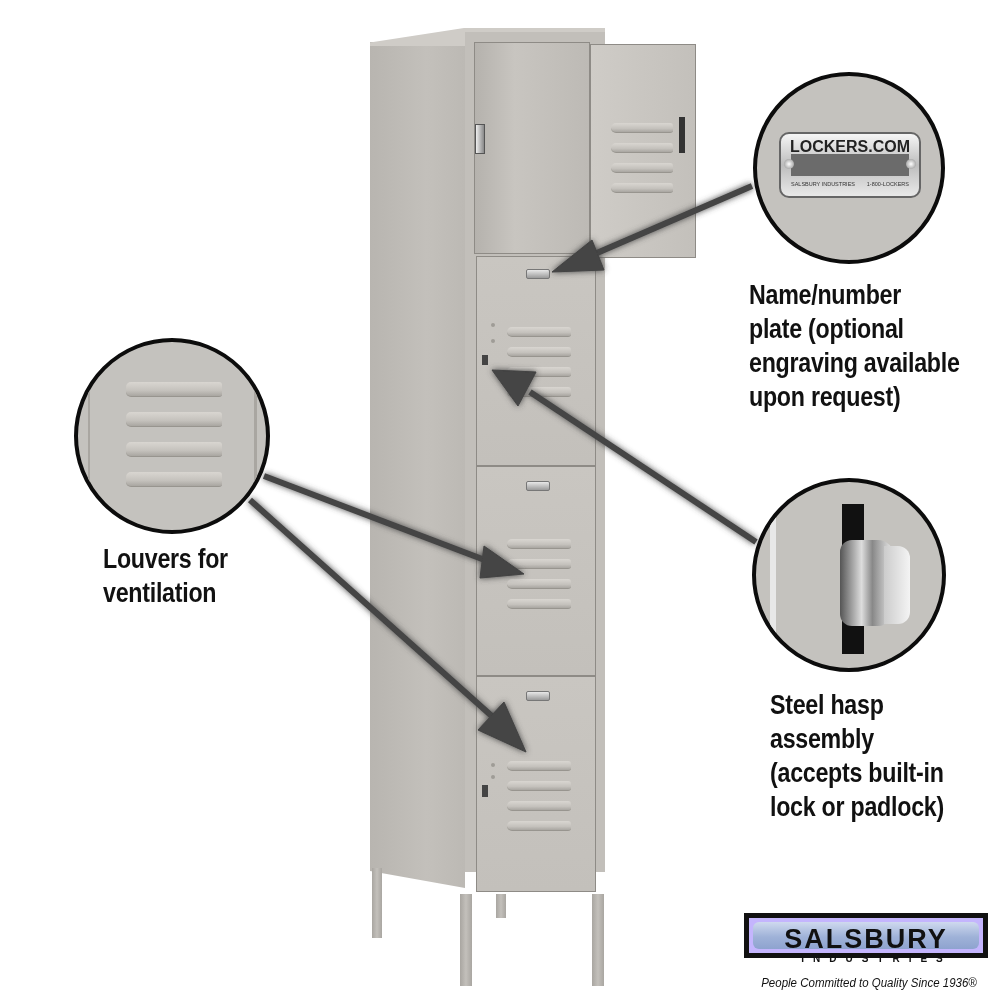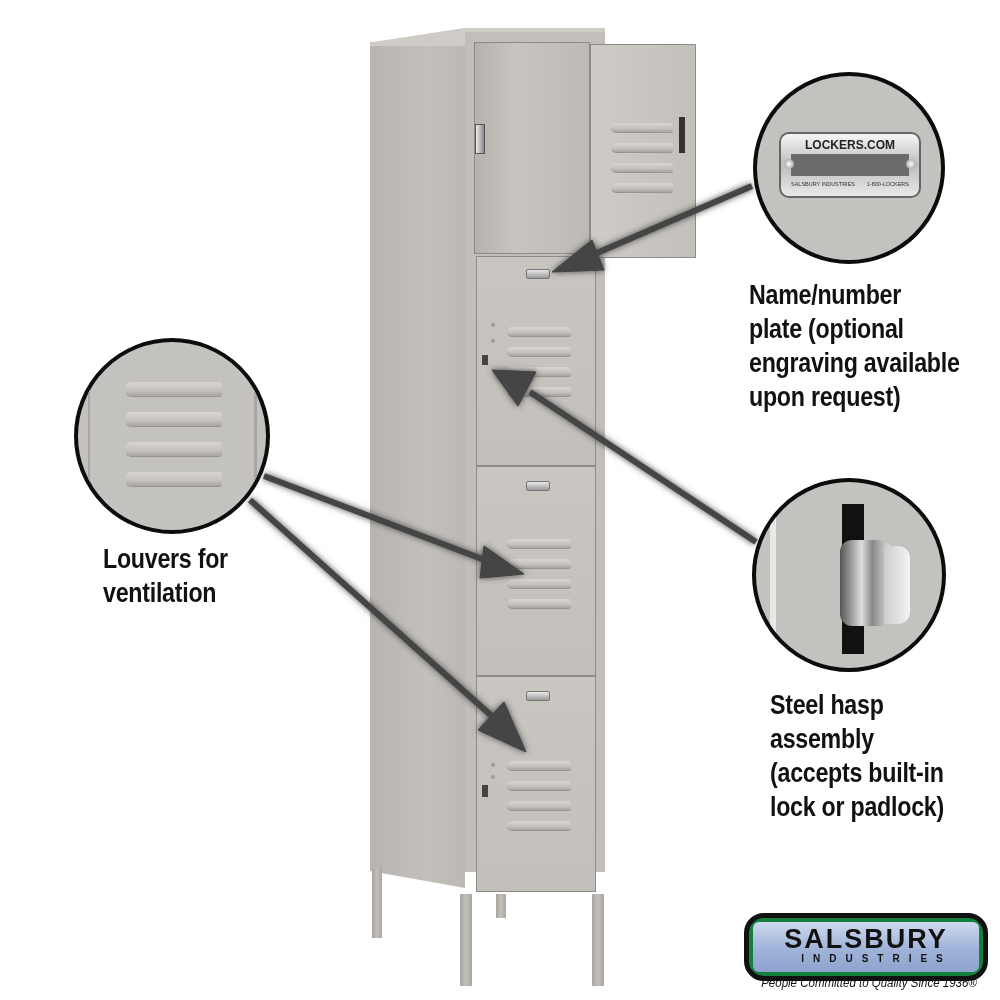--- a/index.html
+++ b/index.html
@@ -19,22 +19,22 @@
             border-bottom:1px solid #98958f; }
   .plate { position:absolute; width:22px; height:8px; border-radius:2px;
            background:linear-gradient(180deg,#e8e8e8,#9a9a9a); border:1px solid #777; }
   .rivet { position:absolute; width:4px; height:4px; border-radius:50%; background:#9f9c97; }
   .leg { position:absolute; background:linear-gradient(90deg,#a9a6a1,#c3c0bb,#a9a6a1); }
 
   
   .circle { position:absolute; border:4px solid #0c0c0c; border-radius:50%; background:#c4c2be; overflow:hidden; box-sizing:border-box; }
 
   
-  .logo-box { position:absolute; left:744px; top:913px; width:244px; height:68px;
-              border:5px solid #111; border-radius:20px; box-sizing:border-box; background:#15803d; }
+  .logo-box { position:absolute; left:744px; top:913px; width:244px; height:45px;
+              border:5px solid #111; border-radius:0; box-sizing:border-box; background:#c4b5fd; }
   .logo-inner { position:absolute; left:4px; top:4px; right:4px; bottom:4px; border-radius:6px;
                 background:linear-gradient(180deg,#cfd9ee 0%,#9fb2d8 55%,#8ea3cf 100%); }
   .logo-main { position:absolute; left:0; right:0; top:3px; text-align:center; font-weight:bold;
                font-size:27px; letter-spacing:2px; color:#111; font-family:"Liberation Sans", sans-serif; line-height:28px; }
   .logo-sub { position:absolute; left:0; right:0; top:31px; text-align:center; font-weight:bold;
               font-size:10px; letter-spacing:9px; color:#111; font-family:"Liberation Sans", sans-serif;margin-left:21px; }
   .tagline { position:absolute; left:738px; top:976px; width:262px; text-align:center;
              font-style:italic; font-size:12.5px; color:#111; font-family:"Liberation Sans", sans-serif; transform:scaleX(0.92); transform-origin:center top; }
 </style>
 </head>
@@ -117,21 +117,21 @@
     <line x1="264" y1="476" x2="490" y2="562" stroke-width="6"></line>
     <polygon points="524,574 484,546 480,578"></polygon>
 
     <line x1="250" y1="500" x2="494" y2="718" stroke-width="6"></line>
     <polygon points="526,752 478,730 504,702"></polygon>
   </g>
 </svg>
 
 <div class="circle" style="left:753px;top:72px;width:192px;height:192px;">
   <div class="abs" style="left:22px;top:56px;width:142px;height:66px;border-radius:10px;background:linear-gradient(180deg,#f6f6f6,#bdbdbd 50%,#e9e9e9);border:2px solid #666;box-sizing:border-box;">
-    <div class="abs" style="left:0;right:0;top:4px;text-align:center;font-weight:bold;font-size:12px;color:#222;">LOCKERS.COM</div>
+    <div class="abs" style="left:0;right:0;top:4px;text-align:center;font-weight:bold;font-size:16px;color:#222;">LOCKERS.COM</div>
     <div class="abs" style="left:10px;right:10px;top:20px;height:22px;background:#6b6b6b;"></div>
     <div class="abs" style="left:3px;top:25px;width:10px;height:10px;border-radius:50%;background:radial-gradient(#fff,#888);"></div>
     <div class="abs" style="right:3px;top:25px;width:10px;height:10px;border-radius:50%;background:radial-gradient(#fff,#888);"></div>
     <div class="abs" style="left:10px;top:47px;font-size:5.5px;color:#333;">SALSBURY INDUSTRIES</div>
     <div class="abs" style="right:10px;top:47px;font-size:5.5px;color:#333;">1-800-LOCKERS</div>
   </div>
 </div>
 
 <div class="circle" style="left:74px;top:338px;width:196px;height:196px;">
   <div class="abs" style="left:10px;top:0;width:2px;height:196px;background:#a9a6a1;"></div>

